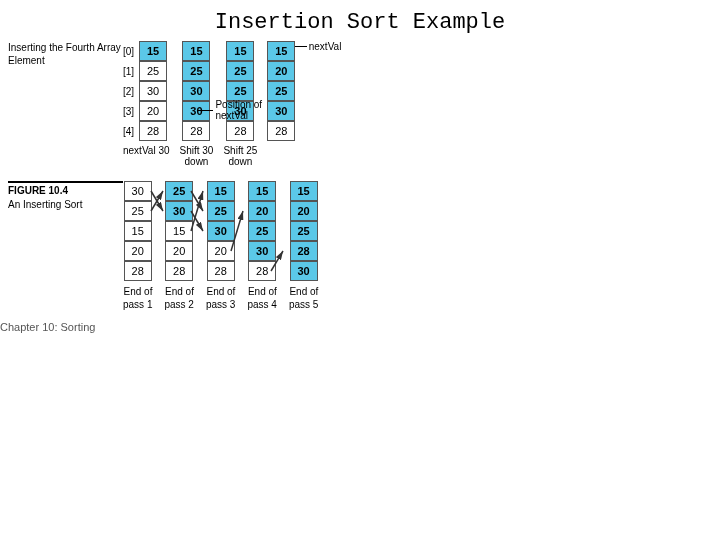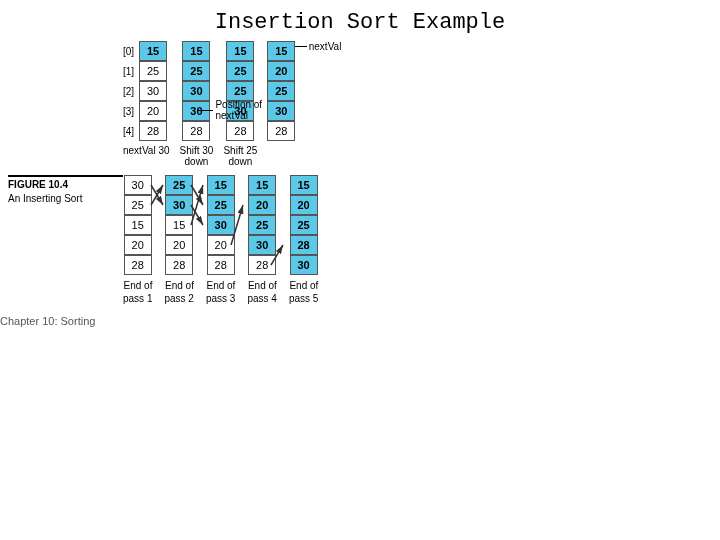--- a/index.html
+++ b/index.html
@@ -84,21 +84,21 @@
     .array-label {
       font-size: 10px;
       margin-top: 4px;
       text-align: center;
     }
 
     
     .fig104-row {
       display: flex;
       align-items: flex-start;
-      margin-top: 0;
+      margin-top: 6px;
     }
     .pass-group {
       display: flex;
       flex-direction: column;
       align-items: center;
     }
     .pass-label {
       font-size: 10px;
       text-align: right;
       margin-top: 4px;
@@ -115,20 +115,21 @@
 </head>
 <body>
 
 <h1>Insertion Sort Example</h1>
 
 <div class="main-content">
 
   <div class="fig105-row">
 
     <div class="fig-label">
+      <div class="fig-desc">Inserting the Fourth Array Element</div>
     </div>
 
     <div style="position:relative; display:flex; align-items:flex-start; gap:10px;">
 
       <div style="display:flex;flex-direction:column;align-items:flex-start;">
         <div style="display:flex;align-items:flex-start;">
           <div class="indices">
             <div class="index-cell">[0]</div>
             <div class="index-cell">[1]</div>
             <div class="index-cell">[2]</div>

